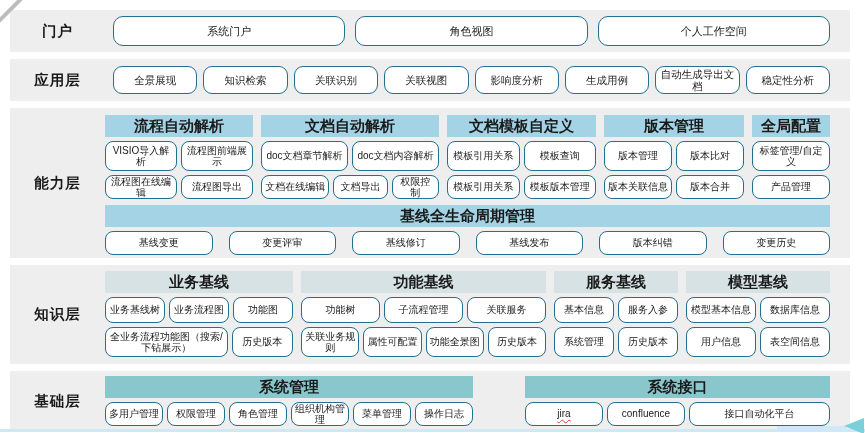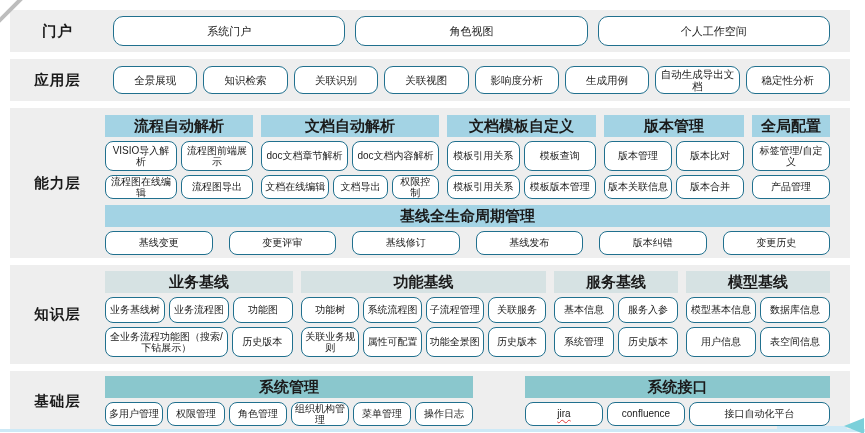--- a/index.html
+++ b/index.html
@@ -255,23 +255,20 @@
               </div>
             </div>
           </div>
           <div class="group" style="flex-grow: 245;">
             <div class="group-header hdr-gray">功能基线</div>
             <div class="group-btn-row row-0">
               <div class="mod-btn">
                 <span>功能树</span>
               </div>
               <div class="mod-btn">
-                <span>系统流程图</span>
-              </div>
-              <div class="mod-btn">
                 <span>子流程管理</span>
               </div>
               <div class="mod-btn">
                 <span>关联服务</span>
               </div>
             </div>
             <div class="group-btn-row row-1">
               <div class="mod-btn">
                 <span>关联业务规则</span>
               </div>

